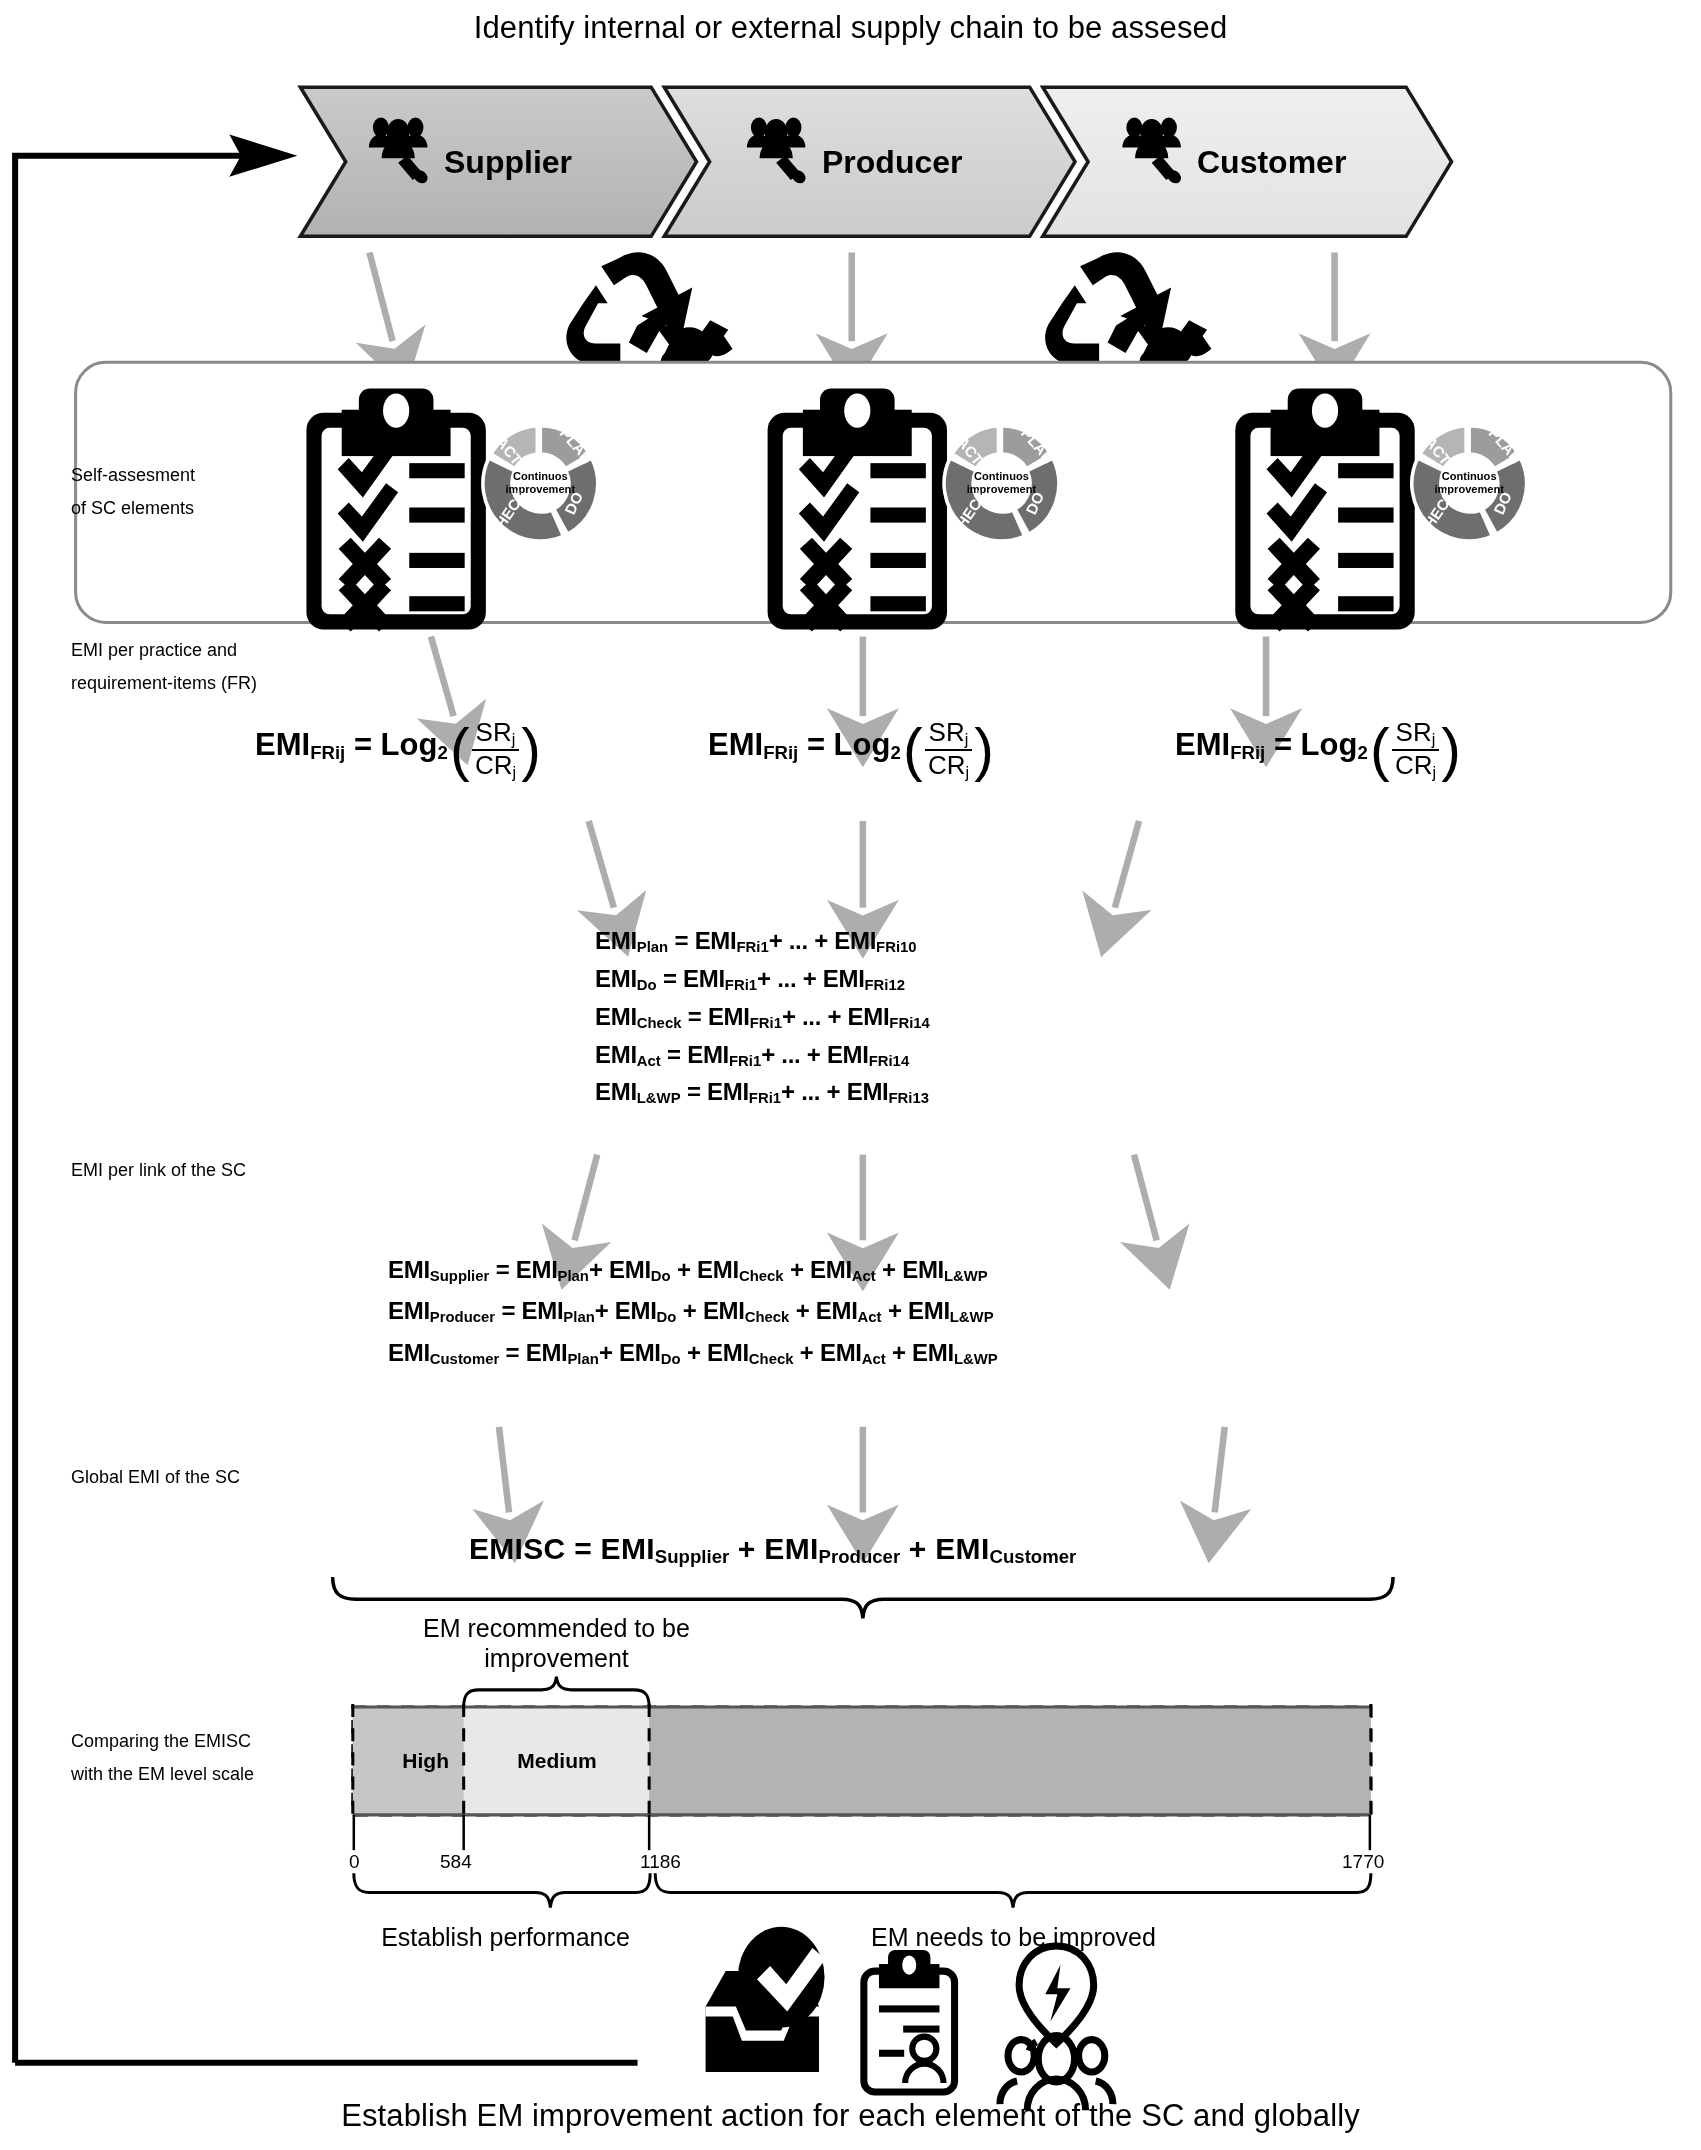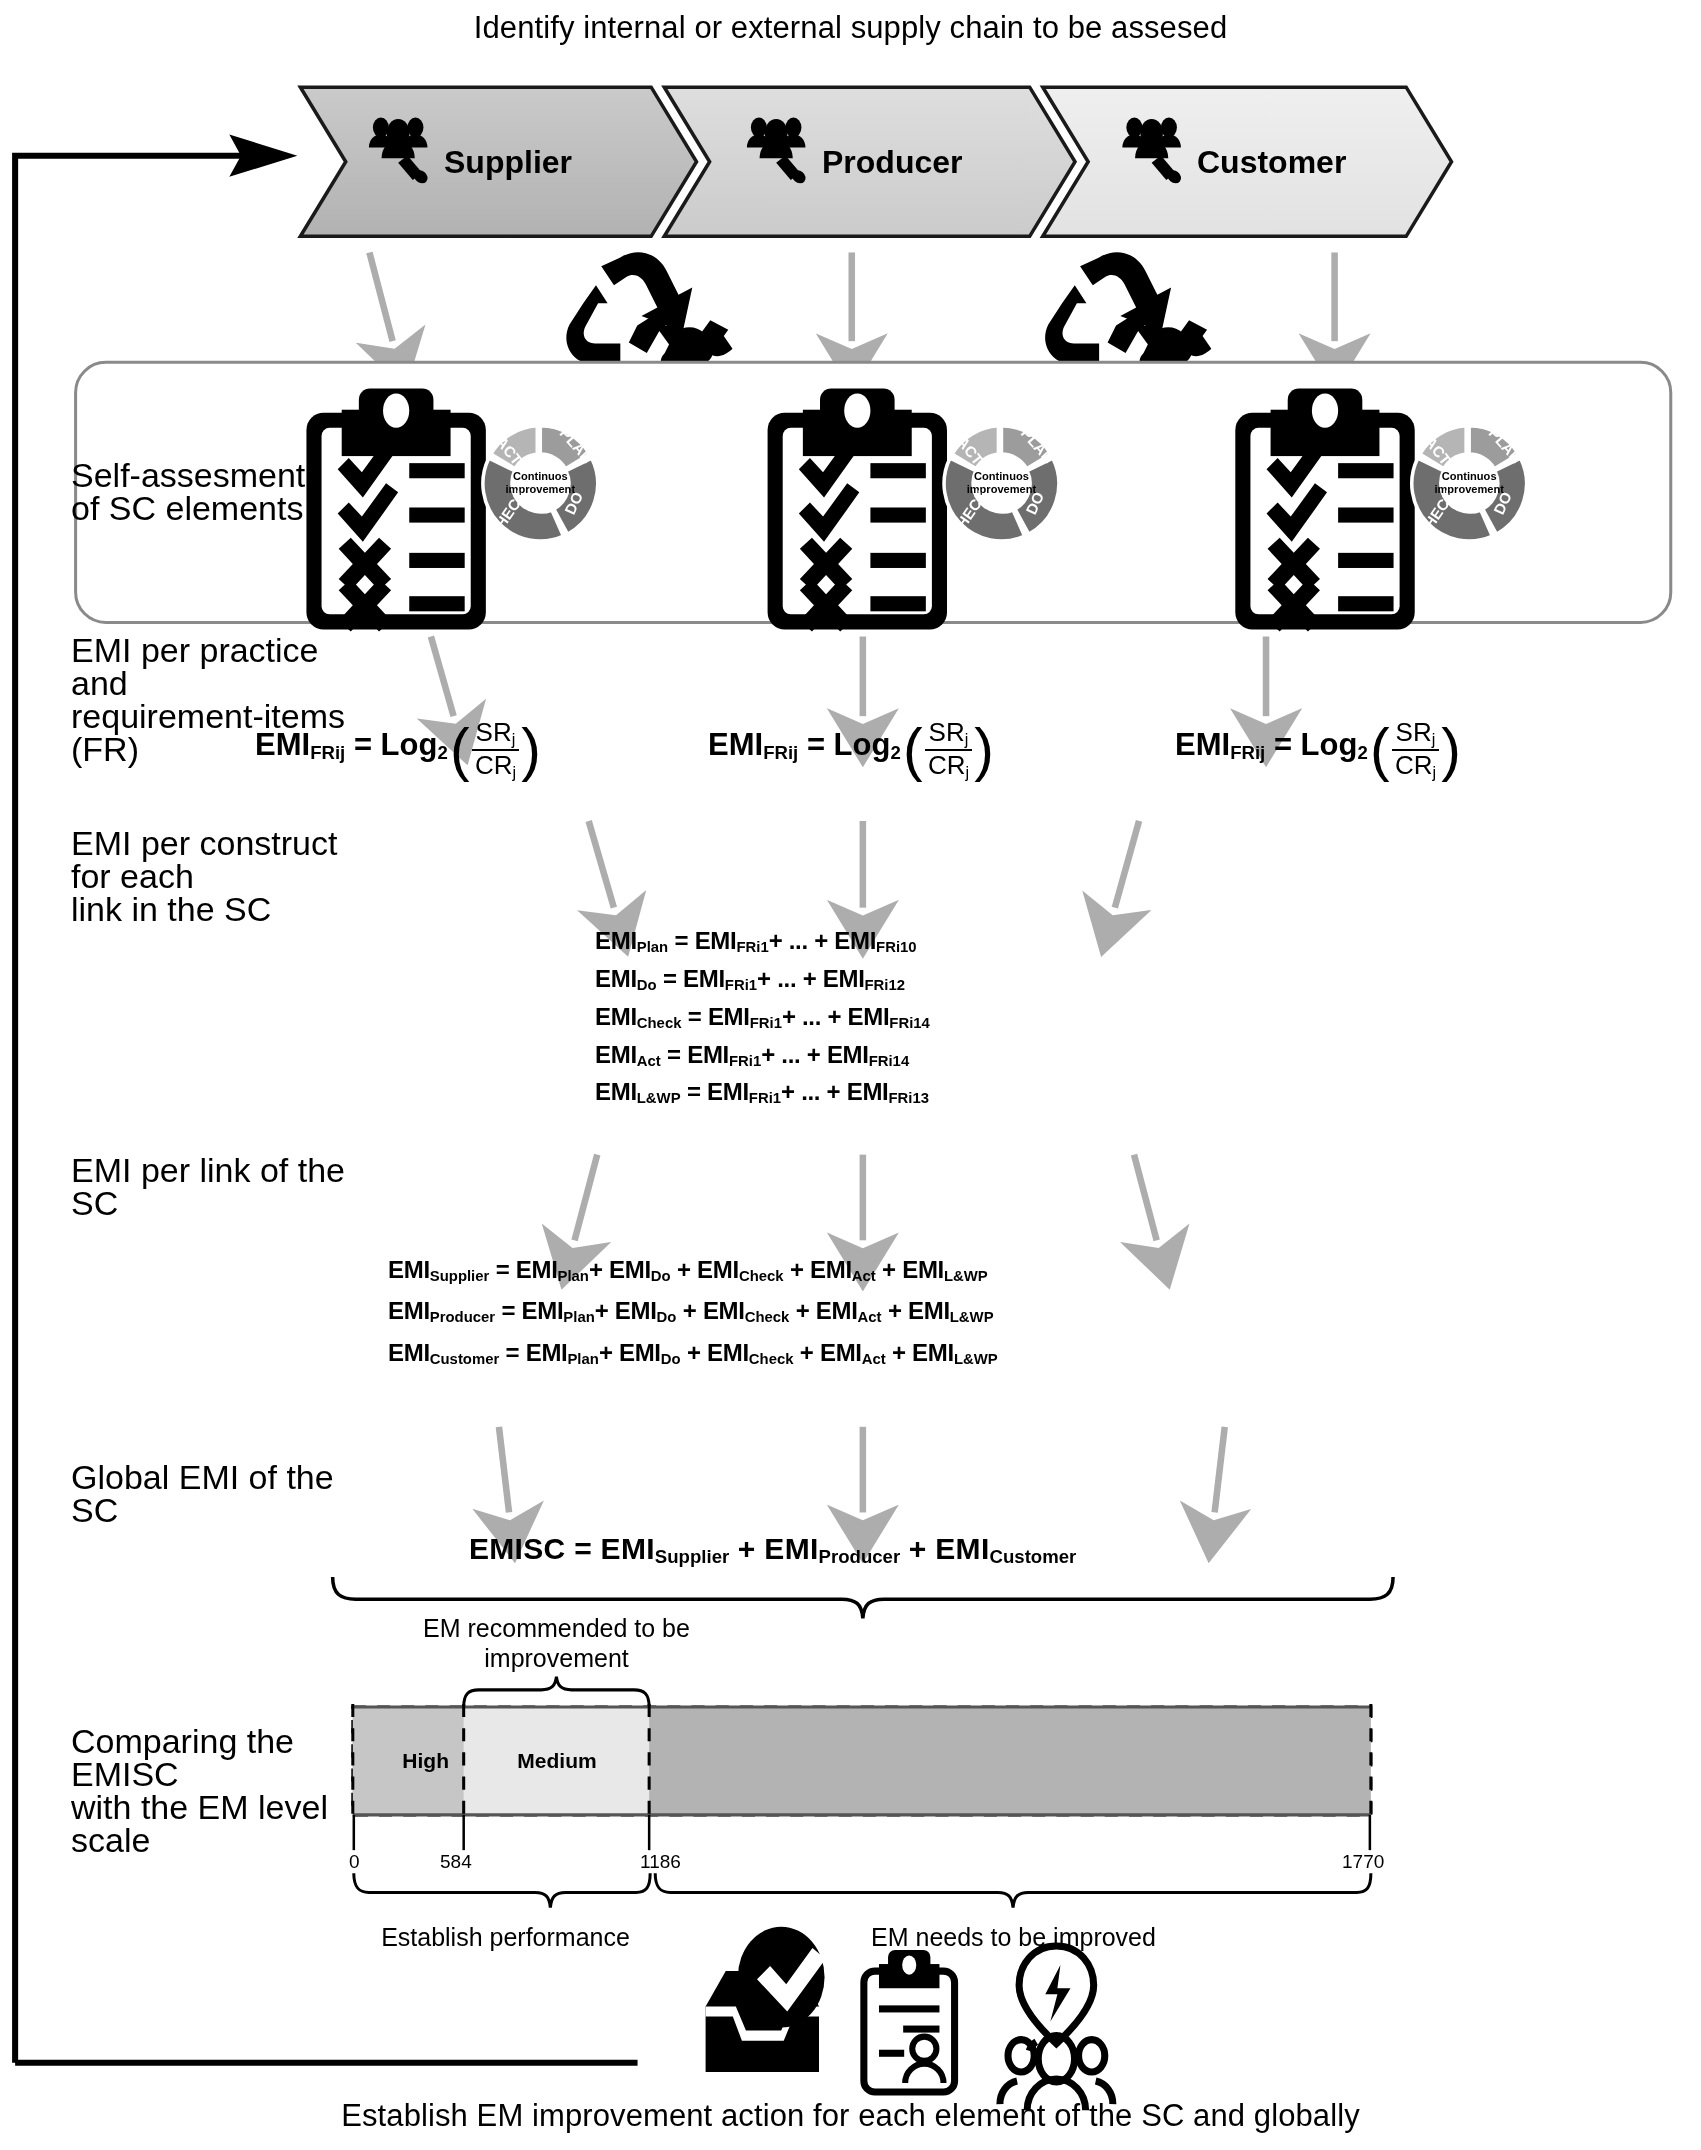--- a/index.html
+++ b/index.html
@@ -1,21 +1,21 @@
 <!DOCTYPE html>
 <html style="font-size:8px"><head>
 <meta charset="utf-8">
 <style>
   html,body{margin:0;padding:0;background:#fff;}
   body{width:1701px;height:2151px;position:relative;overflow:hidden;
        font-family:"Liberation Sans",sans-serif;color:#000;}
   #root{position:absolute;left:0;top:0;width:1701px;height:2151px;}
   .abs{position:absolute;}
   .ttl{font-size:31px;letter-spacing:0.1px;white-space:nowrap;}
-  .sidelbl{font-size:34px;line-height:33px;white-space:pre-line;}
+  .sidelbl{font-size:18px;line-height:33px;white-space:pre-line;}
   .formula{font-weight:bold;font-size:24px;white-space:nowrap;letter-spacing:-0.3px;}
   .formula sub{font-size:0.62em;font-weight:bold;vertical-align:-0.22em;letter-spacing:0;}
   .bigF{font-weight:bold;font-size:31px;white-space:nowrap;}
   .bigF sub{font-size:0.6em;vertical-align:-0.22em;}
   .chev-lbl{font-weight:bold;font-size:32px;white-space:nowrap;}
   .scale-lbl{font-weight:bold;font-size:21px;}
   .tick-lbl{font-size:19px;}
   .brace-lbl{font-size:25px;line-height:30px;text-align:center;}
   svg{overflow:visible;}
 </style>
@@ -332,22 +332,20 @@
 </svg>
 
 <div class="abs chev-lbl" style="left:444px;top:144px;">Supplier</div>
 <div class="abs chev-lbl" style="left:822px;top:144px;">Producer</div>
 <div class="abs chev-lbl" style="left:1197px;top:144px;">Customer</div>
 
 <div class="abs sidelbl" style="left:71px;top:459px;width:252px;">Self-assesment
 of SC elements</div>
 <div class="abs sidelbl" style="left:71px;top:634px;width:282px;">EMI per practice and
 requirement-items (FR)</div>
-<div class="abs sidelbl" style="left:71px;top:827px;width:313px;">EMI per construct for each
-link in the SC</div>
 <div class="abs sidelbl" style="left:71px;top:1154px;width:313px;">EMI per link of the SC</div>
 <div class="abs sidelbl" style="left:71px;top:1461px;width:313px;">Global EMI of the SC</div>
 <div class="abs sidelbl" style="left:71px;top:1725px;width:313px;">Comparing the EMISC
 with the EM level scale</div>
 
 <div class="abs" style="left:255px;top:722px;">
   <span class="bigF"><span>EMI</span><sub>FRij</sub>
   <span>= Log</span><sub>2</sub></span>
   <span style="display:inline-block;vertical-align:middle;position:relative;top:-3px;">
     <span style="font-size:59px;font-weight:300;line-height:0.8;vertical-align:middle;">(</span>

